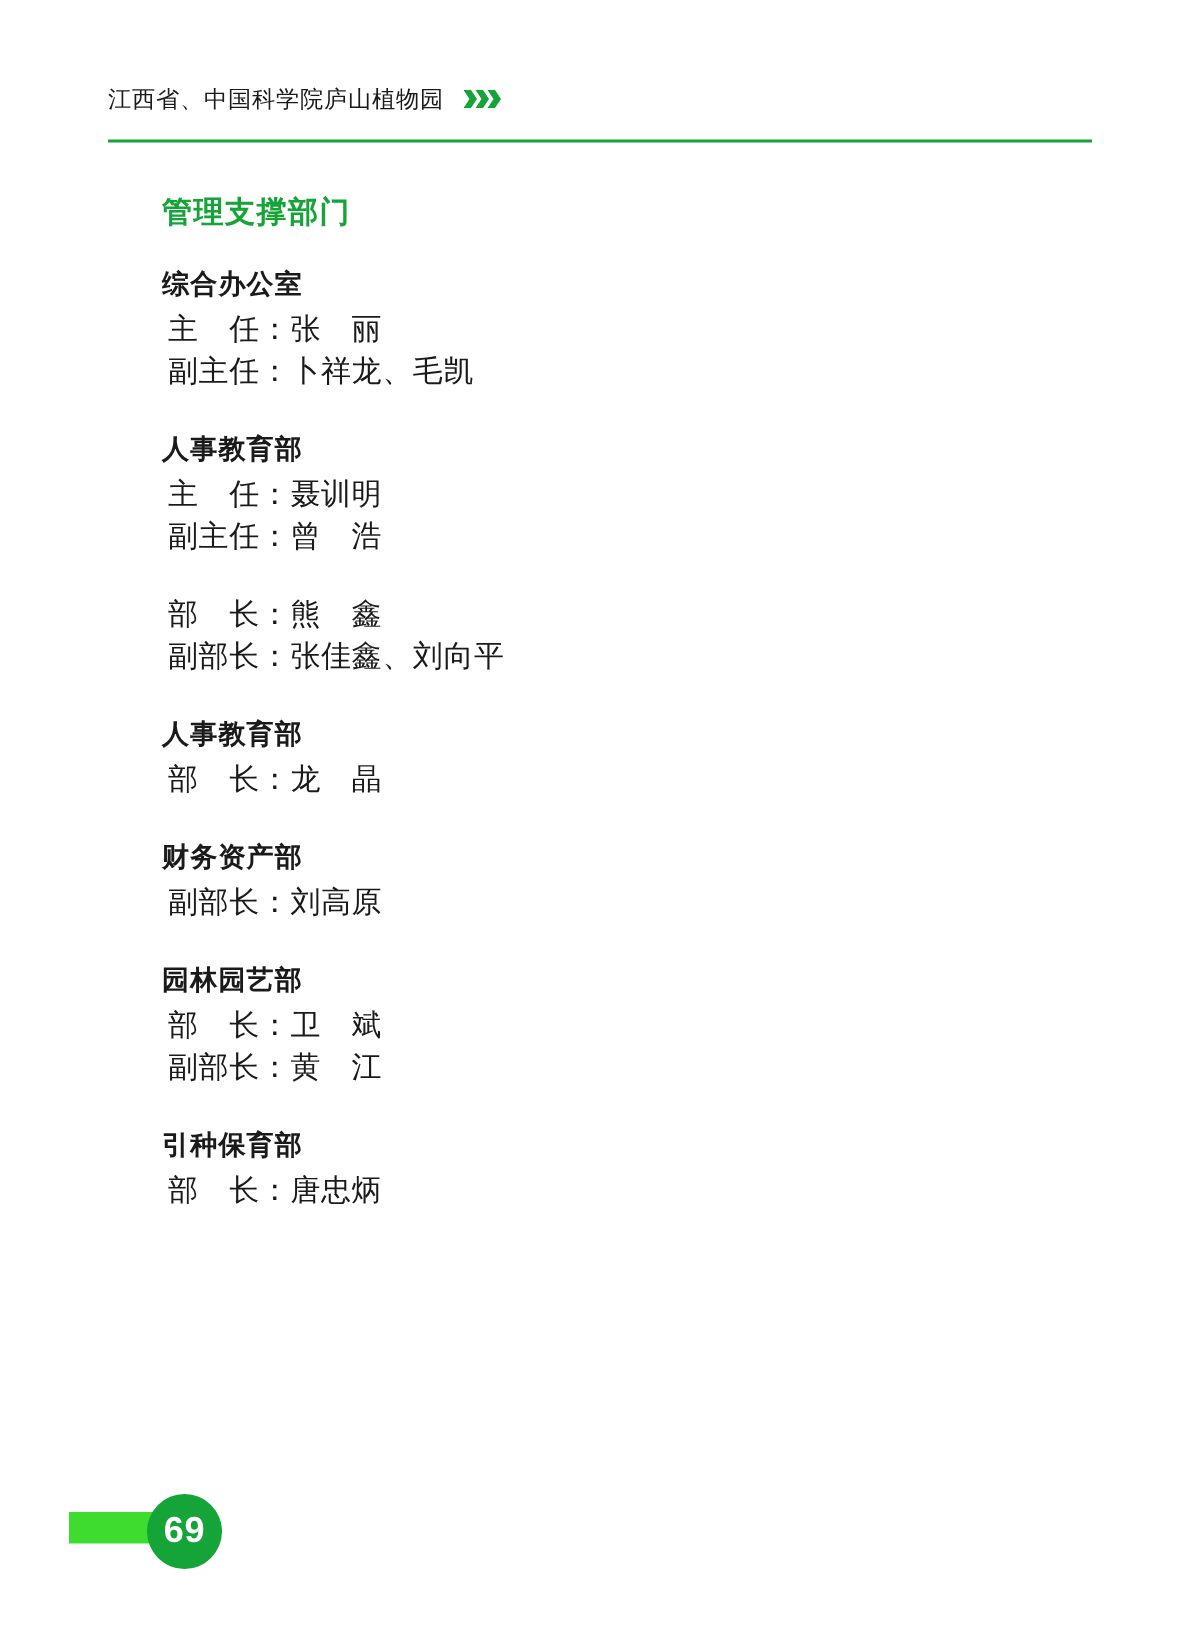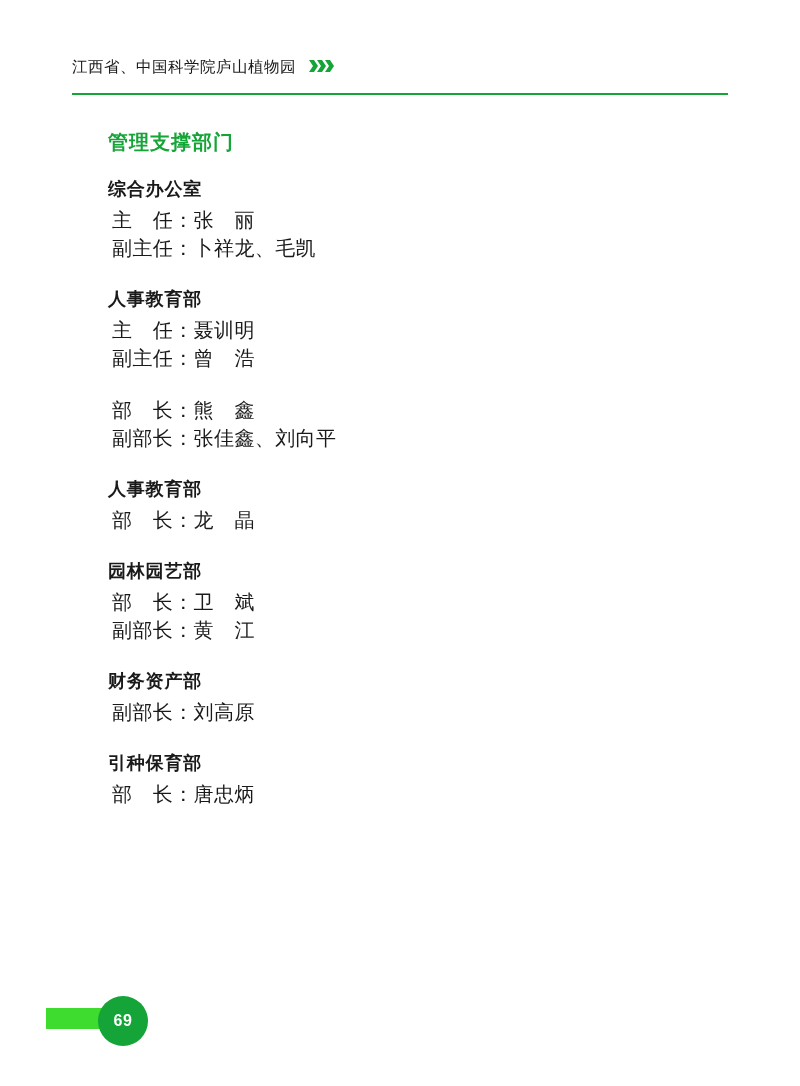--- a/index.html
+++ b/index.html
@@ -112,21 +112,21 @@
   }
   .footer-circle {
     position: absolute;
     left: 52px;
     top: 0px;
     width: 50px;
     height: 50px;
     border-radius: 50%;
     background: #15a437;
     color: #ffffff;
-    font-size: 16px;
+    font-size: 24px;
     font-weight: bold;
     display: flex;
     align-items: center;
     justify-content: center;
     letter-spacing: 0.5px;
   }
 </style>
 </head>
 <body>
 
@@ -165,28 +165,28 @@
       <div class="dept-row">部　长：熊　鑫</div>
       <div class="dept-row">副部长：张佳鑫、刘向平</div>
     </div>
 
     <div class="dept">
       <div class="dept-name">人事教育部</div>
       <div class="dept-row">部　长：龙　晶</div>
     </div>
 
     <div class="dept">
+      <div class="dept-name">财务资产部</div>
+      <div class="dept-row">副部长：刘高原</div>
+    </div>
+
+    <div class="dept">
       <div class="dept-name">园林园艺部</div>
       <div class="dept-row">部　长：卫　斌</div>
       <div class="dept-row">副部长：黄　江</div>
-    </div>
-
-    <div class="dept">
-      <div class="dept-name">财务资产部</div>
-      <div class="dept-row">副部长：刘高原</div>
     </div>
 
     <div class="dept">
       <div class="dept-name">引种保育部</div>
       <div class="dept-row">部　长：唐忠炳</div>
     </div>
   </div>
 
   <div class="footer">
     <div class="footer-bar"></div>

